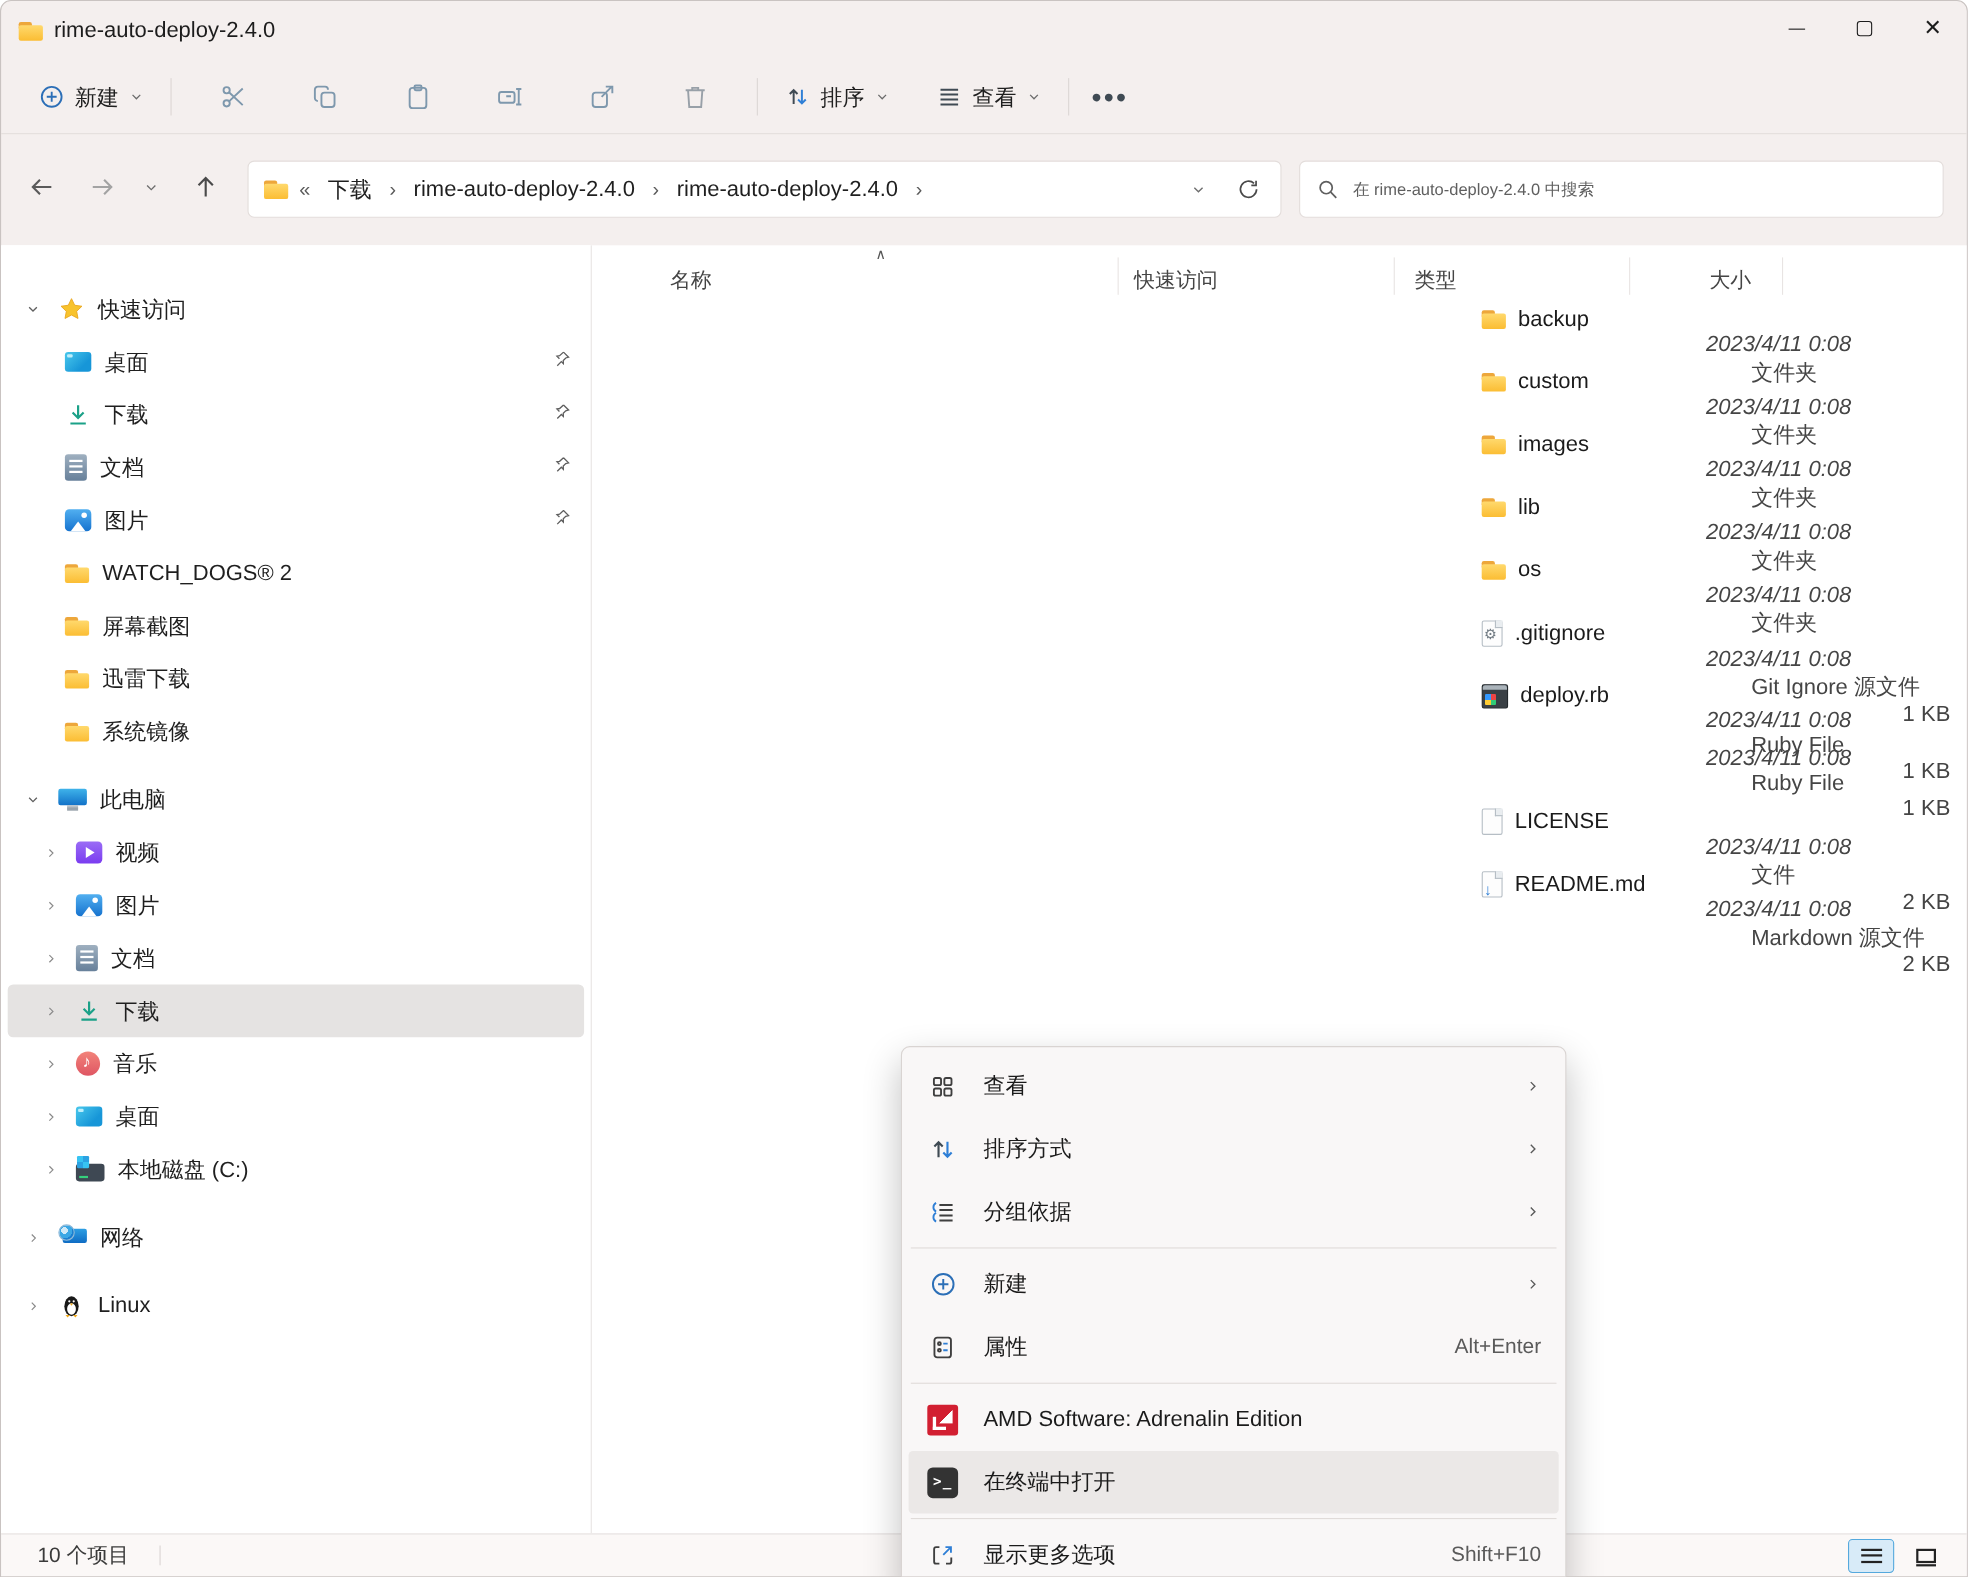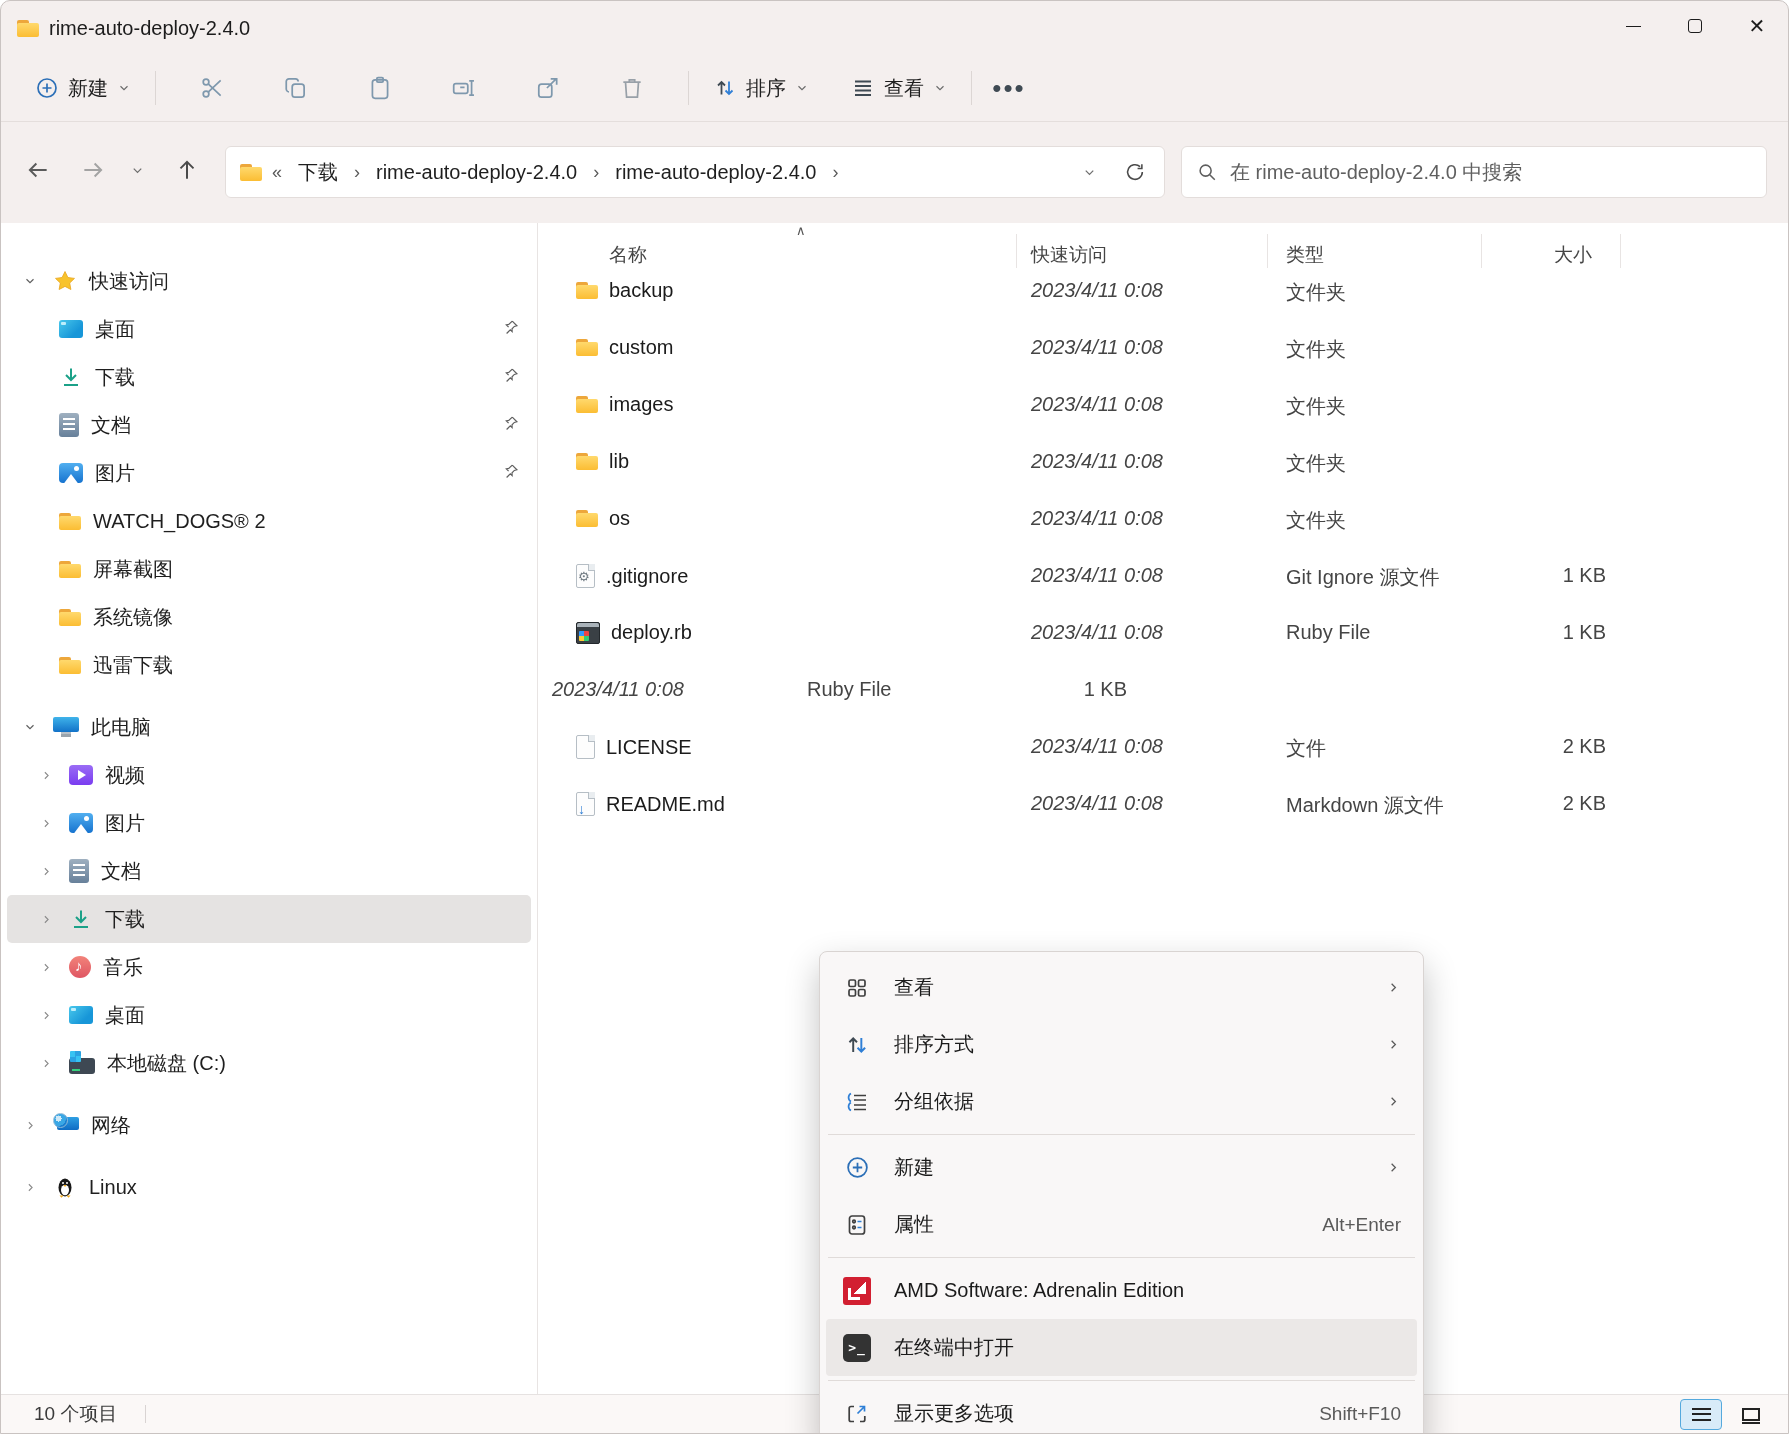--- a/index.html
+++ b/index.html
@@ -47,21 +47,21 @@
   .addr-box, .search-box {
     position:absolute; top:24px; height:52px; background:#fff;
     border:1px solid #e3dddb; border-radius:6px; display:flex; align-items:center;
   }
   .addr-box { left:224px; width:940px; padding:0 10px 0 14px; gap:8px; }
   .crumb { font-size:20px; color:#1f1f1f; padding:2px 6px; border-radius:4px; white-space:nowrap; }
   .crumb-sep { color:#5a5a5a; font-size:18px; padding:0 2px; }
   .addr-spacer { flex:1; }
   .addr-right-btn { width:38px; height:38px; display:flex; align-items:center; justify-content:center; border-radius:4px; }
   .search-box { left:1180px; width:586px; padding:0 14px; gap:12px; }
-  .search-ph { color:#5f5f5f; font-size:20px; }
+  .search-ph { color:#5f5f5f; font-size:15px; }
 
   
   .bodyarea { position:absolute; top:222px; left:0; right:0; bottom:39px; display:flex; background:#fff; }
 
   
   .sidebar { width:537px; flex:none; border-right:1px solid #e8e4e3; padding-top:34px; overflow:hidden; background:#fff; }
   .srow { height:48px; display:flex; align-items:center; gap:12px; margin:0 6px; padding-left:12px; border-radius:5px; font-size:20px; }
   .srow .chev { width:22px; flex:none; display:flex; justify-content:center; color:#5f5f5f; }
   .srow.child { padding-left:52px; }
   .srow.childc { padding-left:28px; }
@@ -98,21 +98,21 @@
 
   
   .filearea { flex:1; position:relative; }
   .fhead { height:56px; display:flex; align-items:center; position:relative; color:#454545; font-size:19px; }
   .fh { height:34px; display:flex; align-items:flex-end; border-right:1px solid #e8e4e3; }
   .fh.name { width:479px; padding-left:71px; }
   .fh.date { width:251px; padding-left:14px; }
   .fh.type { width:214px; padding-left:18px; }
   .fh.size { width:139px; justify-content:flex-end; padding-right:28px; }
   .sort-caret { position:absolute; left:258px; top:0px; font-size:13px; color:#555; }
-  .frow { height:57px; display:flex; align-items:flex-start; font-size:20px; }
+  .frow { height:57px; display:flex; align-items:flex-end; font-size:20px;flex-direction:column; }
   .fc { display:flex; align-items:center; }
   .fc.name { width:479px; padding-left:38px; gap:11px; color:#1b1b1b; }
   .fc.date { width:251px; padding-left:14px; color:#454545;font-style:italic; }
   .fc.type { width:214px; padding-left:18px; color:#454545; }
   .fc.size { width:139px; justify-content:flex-end; padding-right:15px; color:#454545; }
 
   
   .fdoc { position:relative; width:19px; height:24px; background:#fdfdfd; border:1px solid #b6bec5; border-radius:2px; flex:none; }
   .fdoc::before { content:""; position:absolute; right:-1px; top:-1px; width:6px; height:6px; background:#e9edf0; border-left:1px solid #b6bec5; border-bottom:1px solid #b6bec5; }
   .fdoc .gear { position:absolute; left:1px; top:4px; font-size:13px; color:#707a82; }
@@ -365,25 +365,25 @@
       <div class="srow child">
         <span class="folder-ico small"></span>
         <span class="lbl">WATCH_DOGS® 2</span>
       </div>
       <div class="srow child">
         <span class="folder-ico small"></span>
         <span class="lbl">屏幕截图</span>
       </div>
       <div class="srow child">
         <span class="folder-ico small"></span>
-        <span class="lbl">系统镜像</span>
+        <span class="lbl">迅雷下载</span>
       </div>
       <div class="srow child">
         <span class="folder-ico small"></span>
-        <span class="lbl">迅雷下载</span>
+        <span class="lbl">系统镜像</span>
       </div>
 
       <div class="gap-sec"></div>
 
       <div class="srow">
         <span class="chev">
             <svg width="14" height="14" viewBox="0 0 24 24" fill="none" stroke="#5f5f5f" stroke-width="2">
               <path d="M6 9l6 6 6-6"></path>
             </svg>
           </span>

